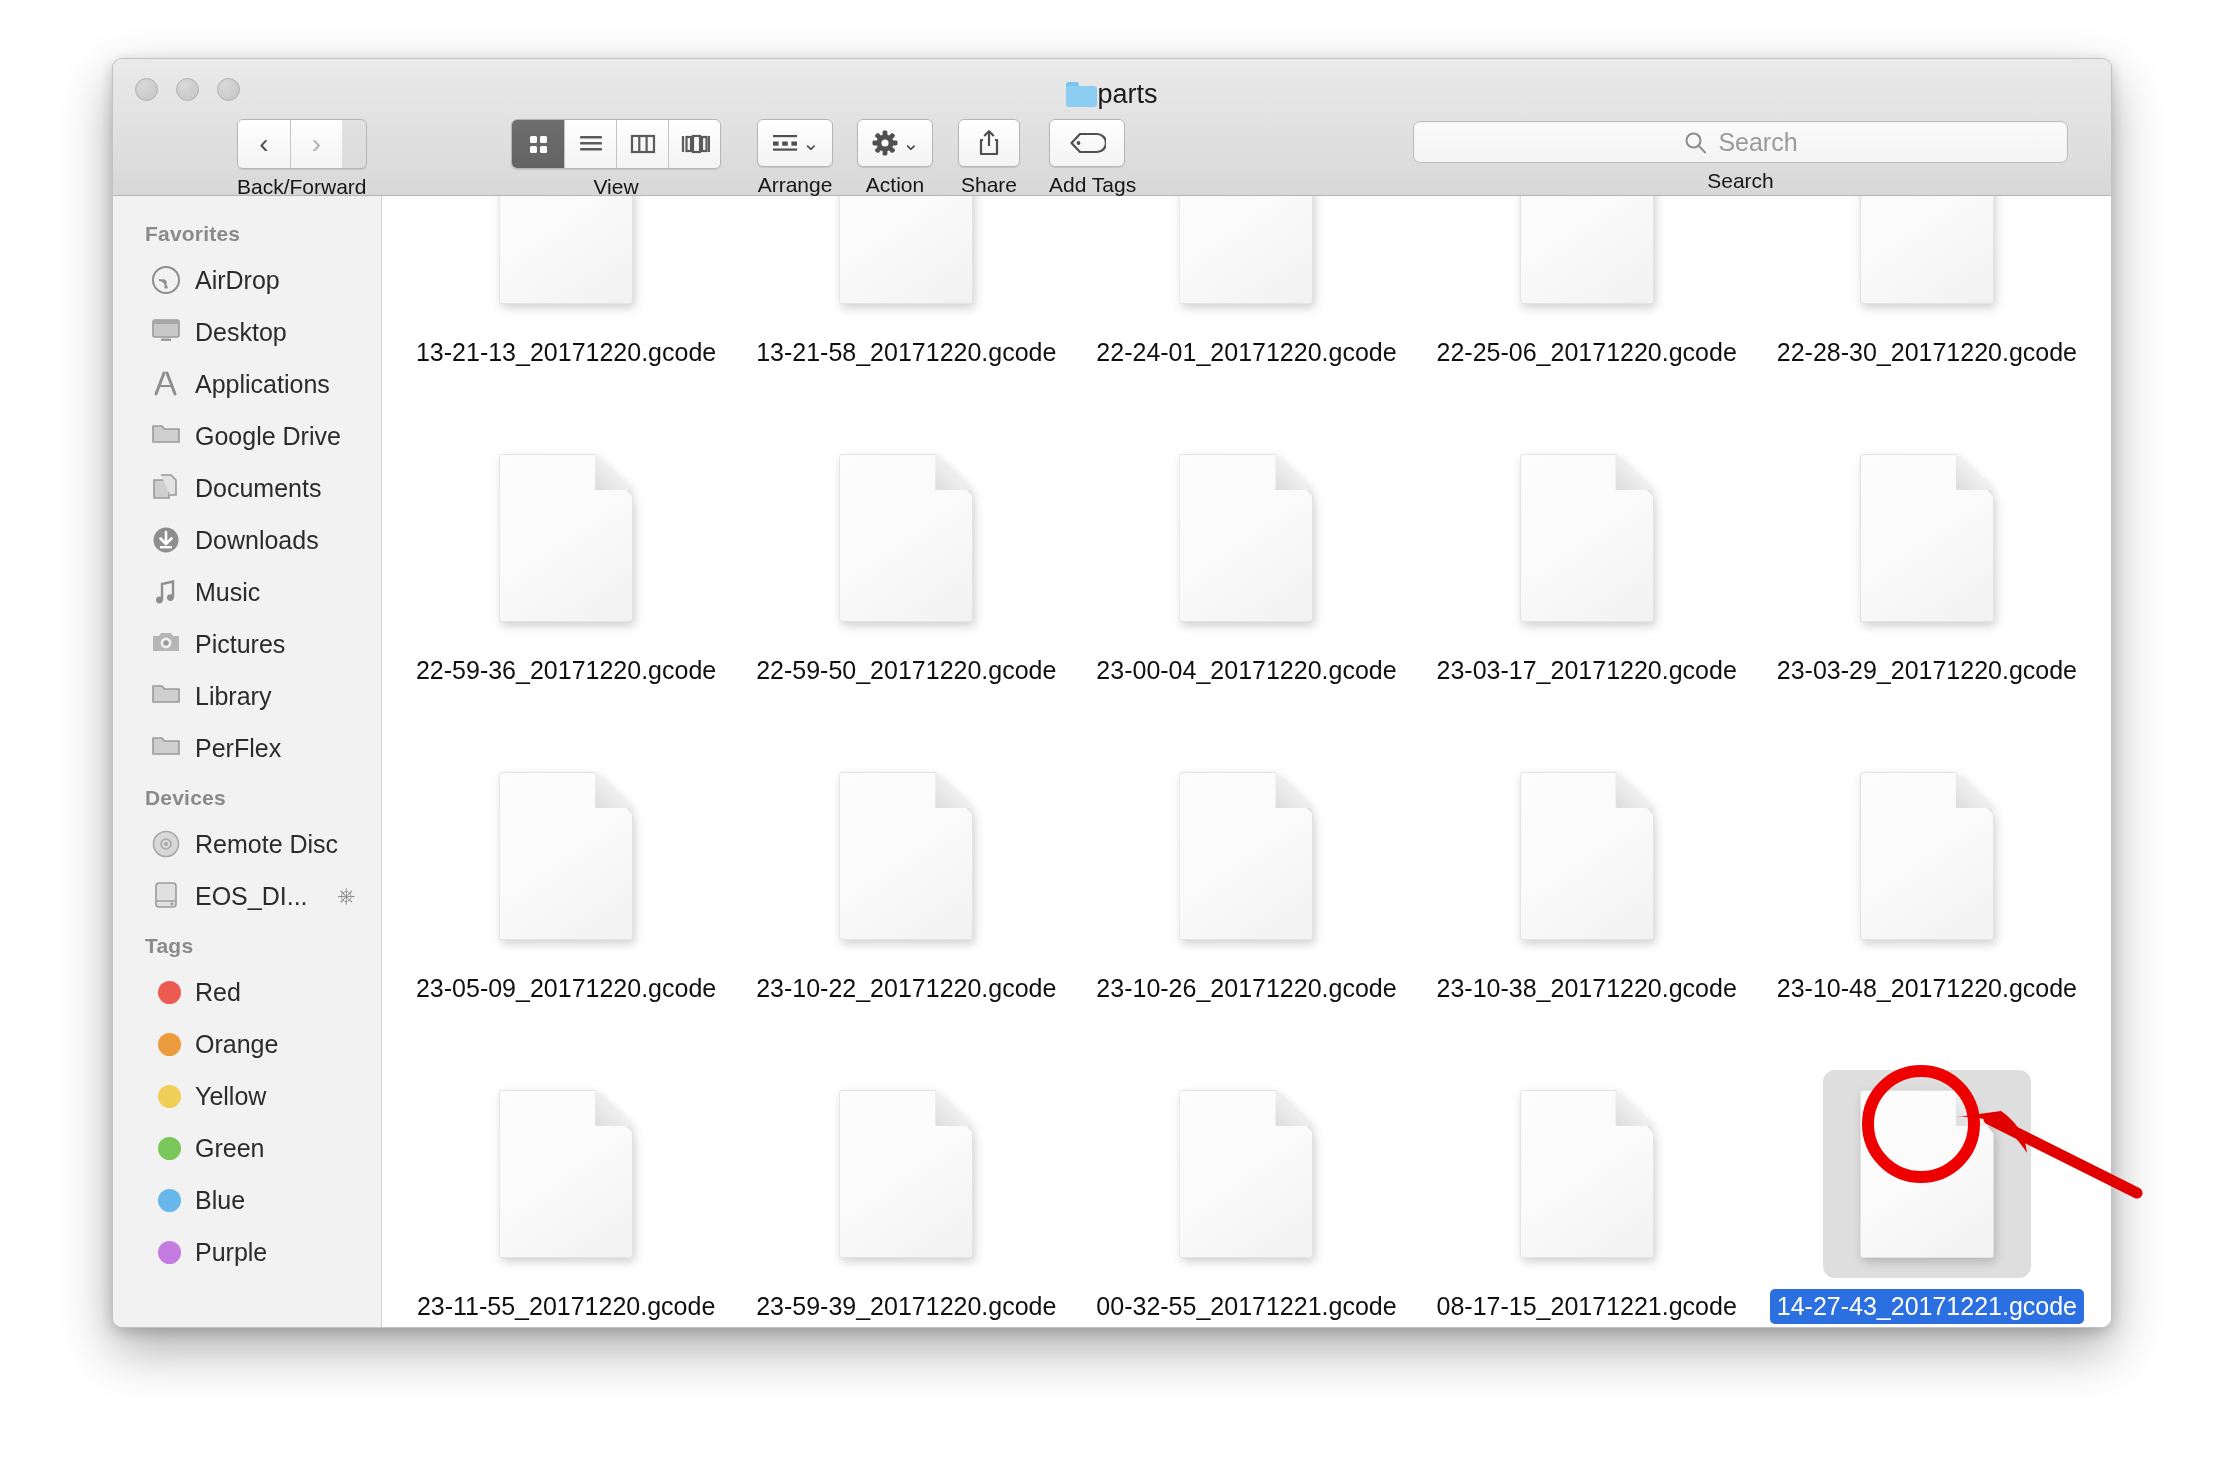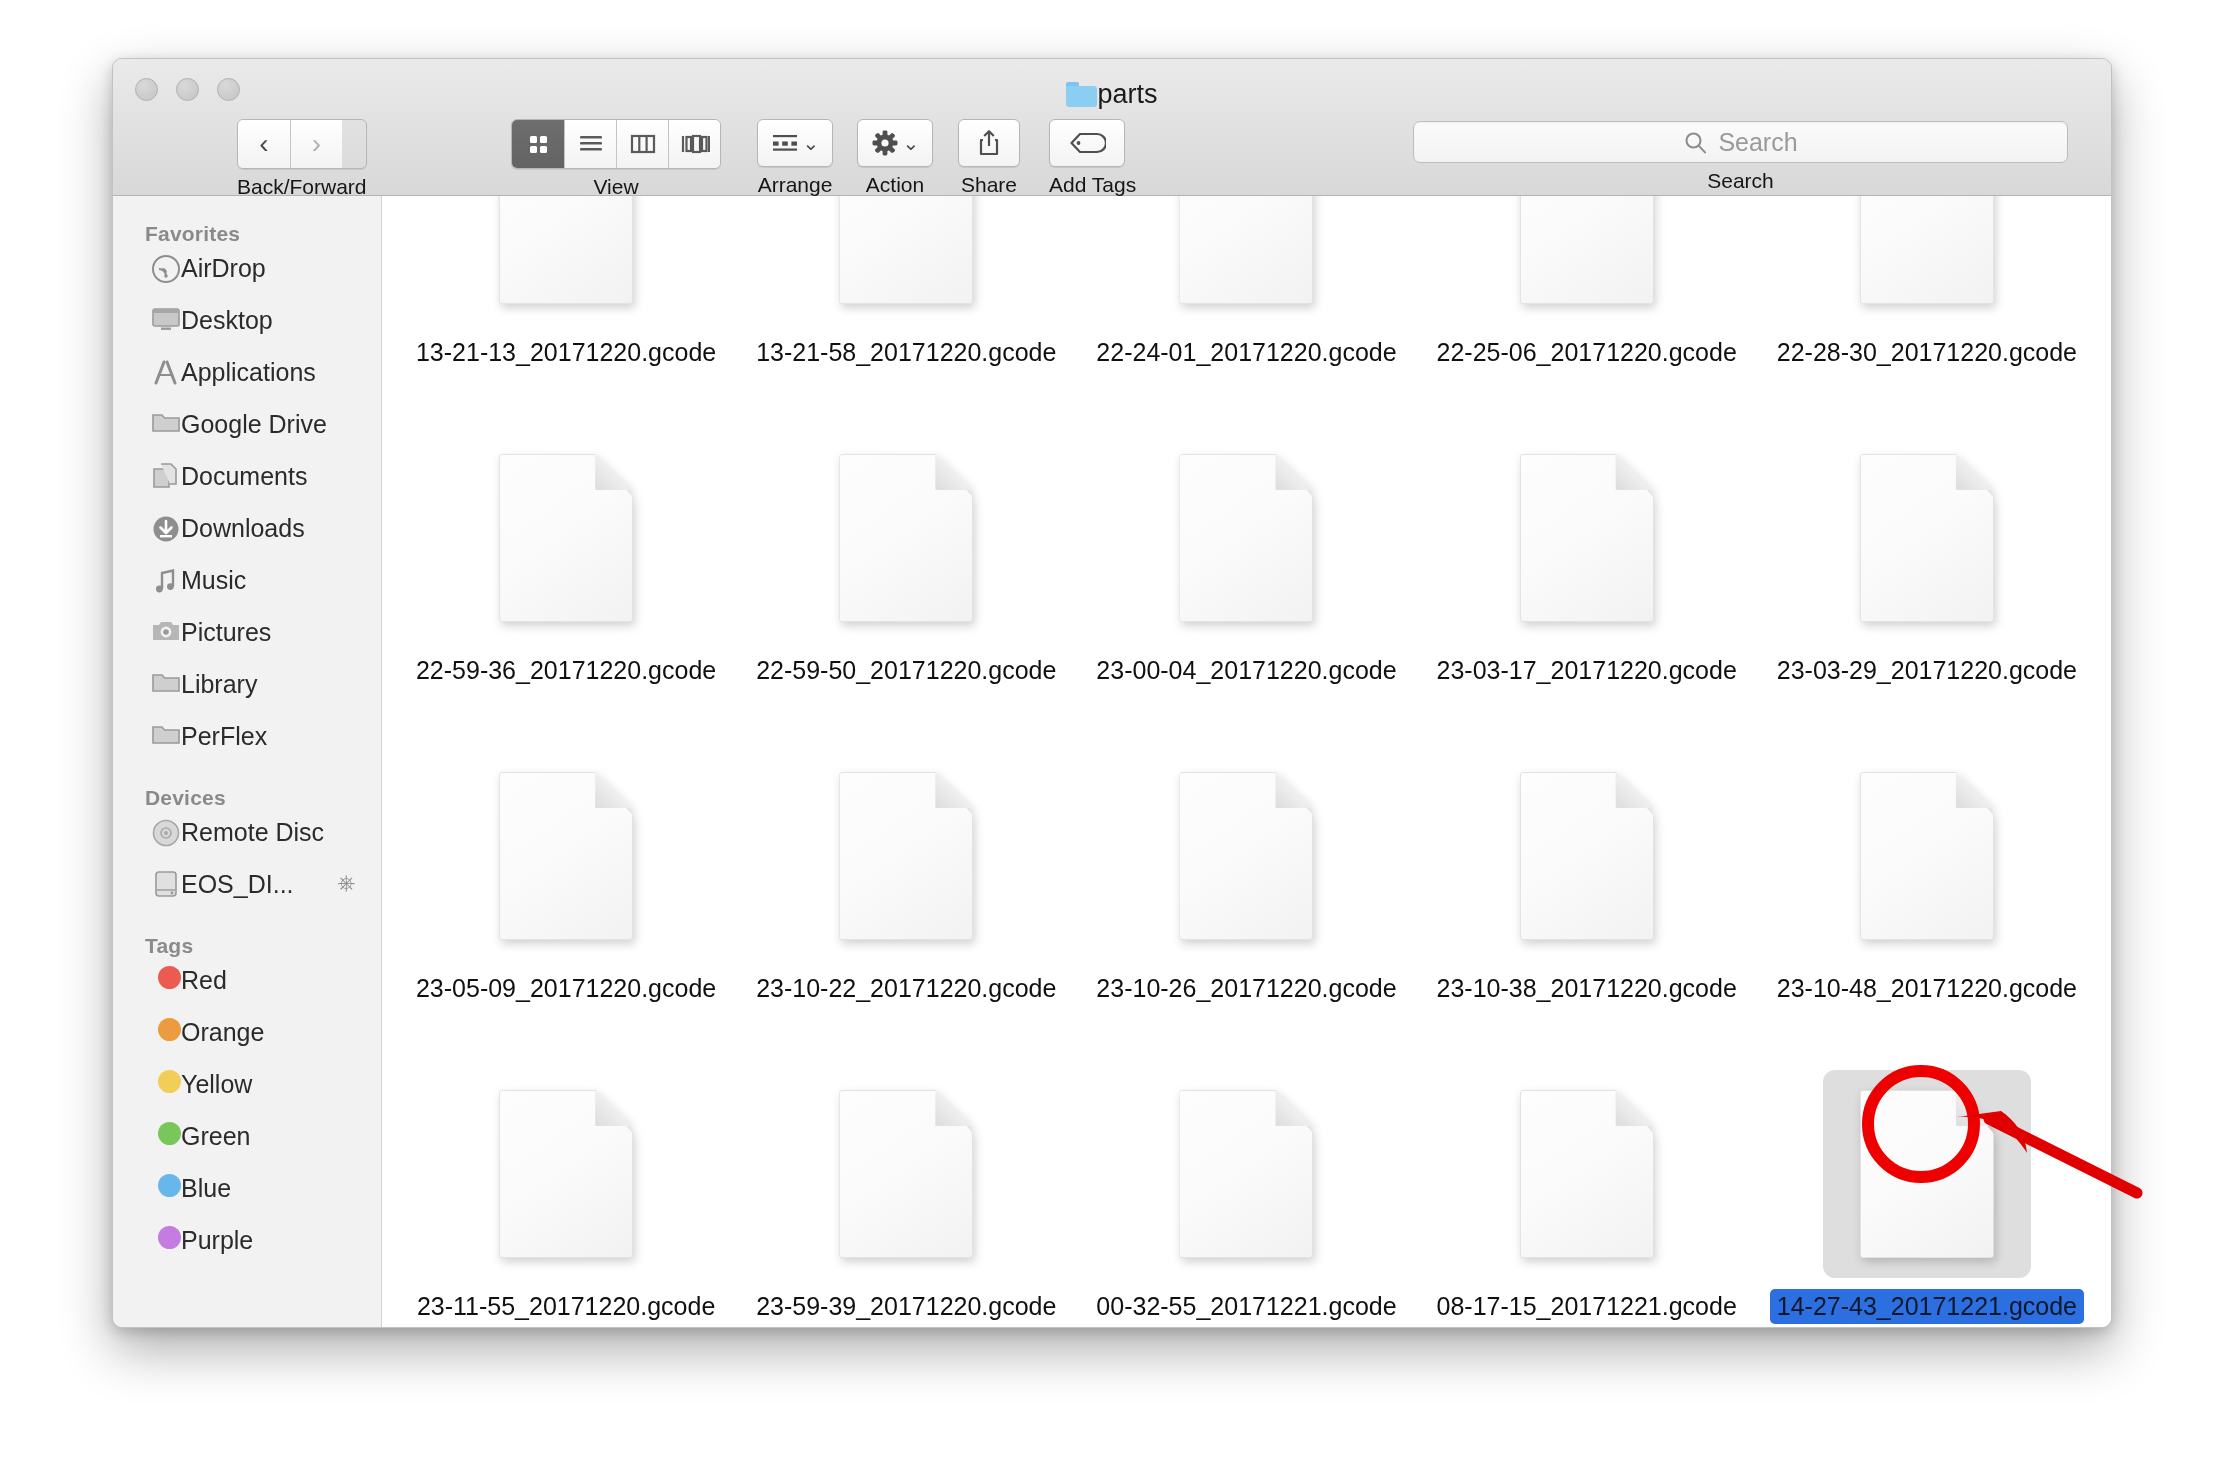--- a/index.html
+++ b/index.html
@@ -106,21 +106,21 @@
     background: #f2f2f2;
     border-right: 1px solid #d2d2d2;
     padding-top: 14px;
     overflow: hidden;
   }
   .sb-head {
     font-size: 21px; color: #8a8a8a; font-weight: bold;
     padding: 12px 0 8px 32px; letter-spacing: .2px;
   }
   .sb-item {
-    display: flex; align-items: flex-start; 
+    display: flex; align-items: center; gap: 14px;
     height: 52px; padding-left: 38px; position: relative;
     font-size: 25px; color: #2b2b2b;
   }
   .sb-ico { width: 30px; height: 30px; flex: 0 0 30px; position: relative; }
   .eject { position: absolute; right: 26px; font-size: 22px; color: #8c8c8c; }
   .dot { width: 23px; height: 23px; border-radius: 50%; margin-left: 4px; }
   .sb-item.tagrow { padding-left: 41px; }
   .sb-truncated { max-width: 150px; overflow: hidden; white-space: nowrap; }
 
   .content {
@@ -161,21 +161,21 @@
     clip-path: polygon(0 0, 100% 100%, 0 100%);
     border-bottom-left-radius: 3px;
     box-shadow: -2px 2px 3px rgba(0,0,0,0.13);
   }
   .fname {
     margin-top: 11px;
     font-size: 25px; color: #101010;
     white-space: nowrap;
     padding: 3px 7px; border-radius: 5px;
   }
-  .cell.selected .fname { background: #2c6fe0; color: #0f172a; }
+  .cell.selected .fname { background: #2c6fe0; color: #ffffff; }
 
   
   .anno { position: absolute; pointer-events: none; }
   #anno-circle {
     left: 1862px; top: 1065px;
     width: 118px; height: 118px;
     border: 12px solid #ee0000; border-radius: 50%;
   }
   #anno-arrow { left: 1955px; top: 1075px; width: 230px; height: 130px; }
 </style>

